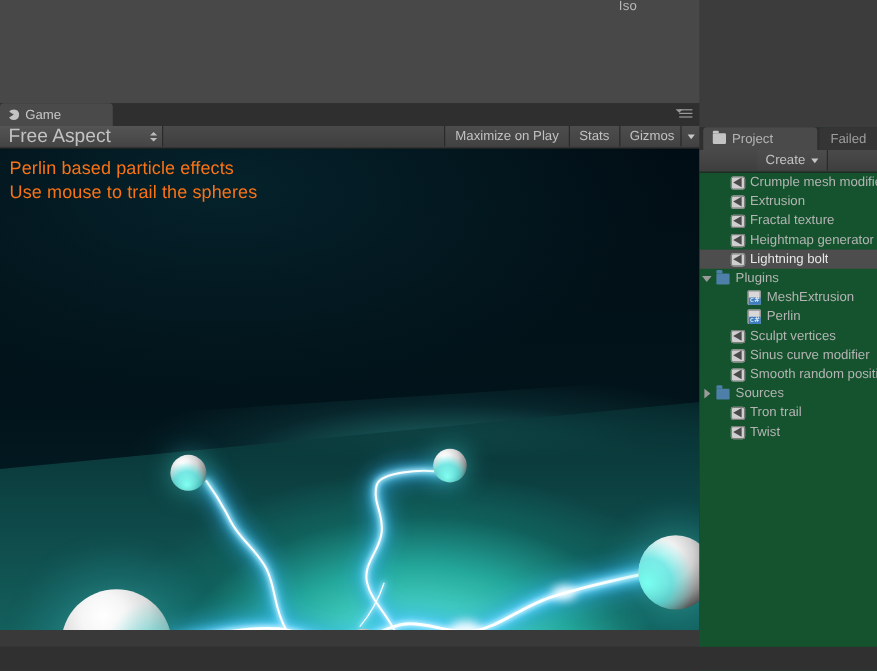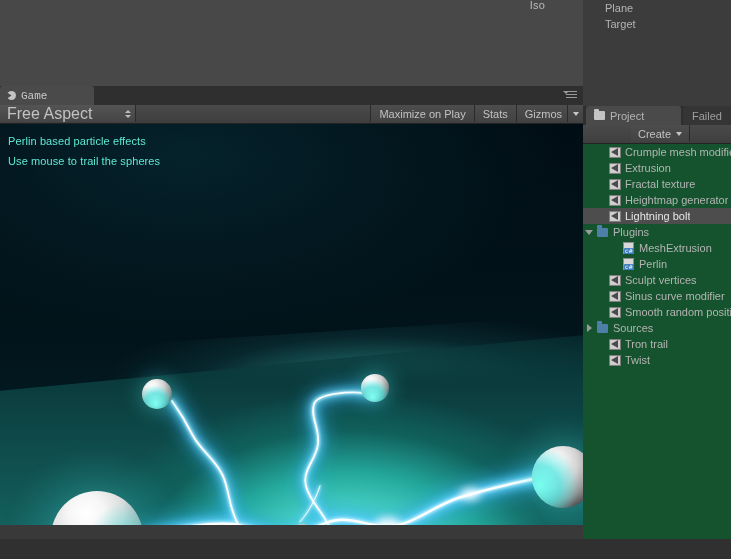--- a/index.html
+++ b/index.html
@@ -5,30 +5,30 @@
   html,body{margin:0;padding:0;background:#3c3c3c;}
   body{
     width:731px;height:559px;overflow:hidden;position:relative;
     font-family:"Liberation Sans","DejaVu Sans",sans-serif;
     font-size:11px;color:#b4b4b4;-webkit-font-smoothing:none;
   }
   .app{position:absolute;inset:0;background:#3c3c3c;}
 
   
   .scene-panel{position:absolute;left:0;top:0;width:583px;height:86px;background:#484848;}
-  .scene-iso{position:absolute;right:38px;top:-1px;font-size:11px;color:#b9b9b9;letter-spacing:.2px;}
+  .scene-iso{position:absolute;right:52px;top:-1px;font-size:11px;color:#b9b9b9;letter-spacing:.2px;}
 
   
   .game-panel{position:absolute;left:0;top:86px;width:583px;height:453px;background:#393939;}
   .tabstrip{position:absolute;left:0;top:0;width:583px;height:19px;background:#2f2f2f;
     border-bottom:1px solid #232323;}
   .tab{position:absolute;left:0;top:0;width:94px;height:19px;background:#4a4a4a;
     border-top-left-radius:3px;border-top-right-radius:3px;
     display:flex;align-items:center;gap:5px;padding-left:7px;box-sizing:border-box;}
-  .tab-label{font-size:11px;color:#c8c8c8;font-family:Liberation Mono, monospace;}
+  .tab-label{font-size:11px;color:#c8c8c8;}
   .pacman{width:9px;height:9px;border-radius:50%;background:#c3c3c3;
     clip-path:polygon(50% 50%, 100% 18%, 100% 0, 0 0, 0 100%, 100% 100%, 100% 82%);
     transform:scaleX(-1);}
   .tab-menu{position:absolute;right:4px;top:3px;width:16px;height:13px;}
   .tab-menu i{display:block;height:1px;background:#9a9a9a;margin:2px 0 0 3px;width:11px;}
   .tab-menu i:first-child{width:7px;margin-left:3px;}
   .tab-menu .caret{position:absolute;left:0;top:2px;width:0;height:0;
     border-left:3px solid transparent;border-right:3px solid transparent;border-top:3px solid #9a9a9a;}
 
   .game-toolbar{position:absolute;left:0;top:19px;width:583px;height:18px;
@@ -63,22 +63,22 @@
   .ground{position:absolute;left:-60px;right:-60px;bottom:-6px;height:240px;
     background:
       radial-gradient(ellipse 300px 190px at 58% 112%, #7ff2e2 0%, #4fddcd 22%, #24a79b 46%, #10605c 68%, rgba(10,48,48,0) 88%),
       linear-gradient(to bottom, rgba(6,40,42,0) 0%, #0b3b3c 38%, #14615e 100%);
     clip-path:polygon(0% 44%, 100% 16%, 100% 100%, 0% 100%);
     filter:blur(0.4px);}
   .ground-far{position:absolute;left:-60px;right:-60px;bottom:142px;height:120px;
     background:radial-gradient(ellipse 340px 90px at 62% 100%, rgba(70,210,196,.55) 0%, rgba(30,120,120,.18) 52%, rgba(10,50,55,0) 80%);
     clip-path:polygon(0% 78%, 100% 40%, 100% 100%, 0% 100%);}
 
-  .ov-text{position:absolute;left:8px;top:7px;line-height:20px;color:#5eead4;
-    font-size:11px;letter-spacing:.1px;z-index:9;}
+  .ov-text{position:absolute;left:8px;top:7px;line-height:20px;color:#f97316;
+    font-size:15px;letter-spacing:.1px;z-index:9;}
   .ov-text div{white-space:nowrap;}
 
   
   .sph{position:absolute;border-radius:50%;}
   .sph .body{position:absolute;inset:0;border-radius:50%;
     background:radial-gradient(circle at 34% 26%, #ffffff 0%, #f2f2f2 18%, #d2d2d2 40%, #8f8f8f 64%, #3a3a3a 86%, #151515 100%);}
   .sph .rim{position:absolute;inset:0;border-radius:50%;
     background:radial-gradient(circle at 20% 72%, rgba(110,255,235,.95) 0%, rgba(70,230,220,.55) 26%, rgba(40,200,200,0) 52%);}
   .sph .glow{position:absolute;inset:-45%;border-radius:50%;
     background:radial-gradient(circle, rgba(110,255,240,.42) 0%, rgba(60,210,220,.14) 45%, rgba(0,0,0,0) 72%);
@@ -306,28 +306,20 @@
 
       <div class="ov-text">
         <div>Perlin based particle effects</div>
         <div>Use mouse to trail the spheres</div>
       </div>
     </div>
   </div>
 
   <div class="right-col">
 
-    <div class="hier-top">
-      <div class="hier-row">
-        <span>Plane</span>
-      </div>
-      <div class="hier-row">
-        <span>Target</span>
-      </div>
-    </div>
 
     <div class="project-panel">
       <div class="proj-tabstrip">
         <div class="proj-tab">
           <span class="folder-ico"></span>
           <span>Project</span>
         </div>
         <div class="proj-tab2">
           <span>Failed</span>
         </div>

